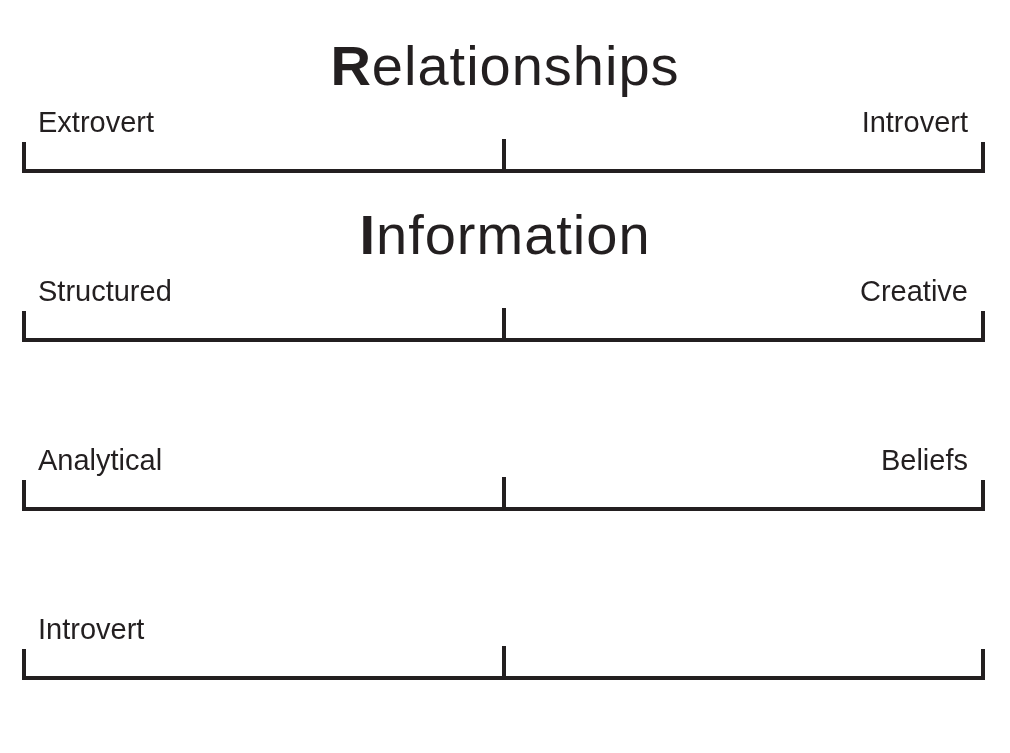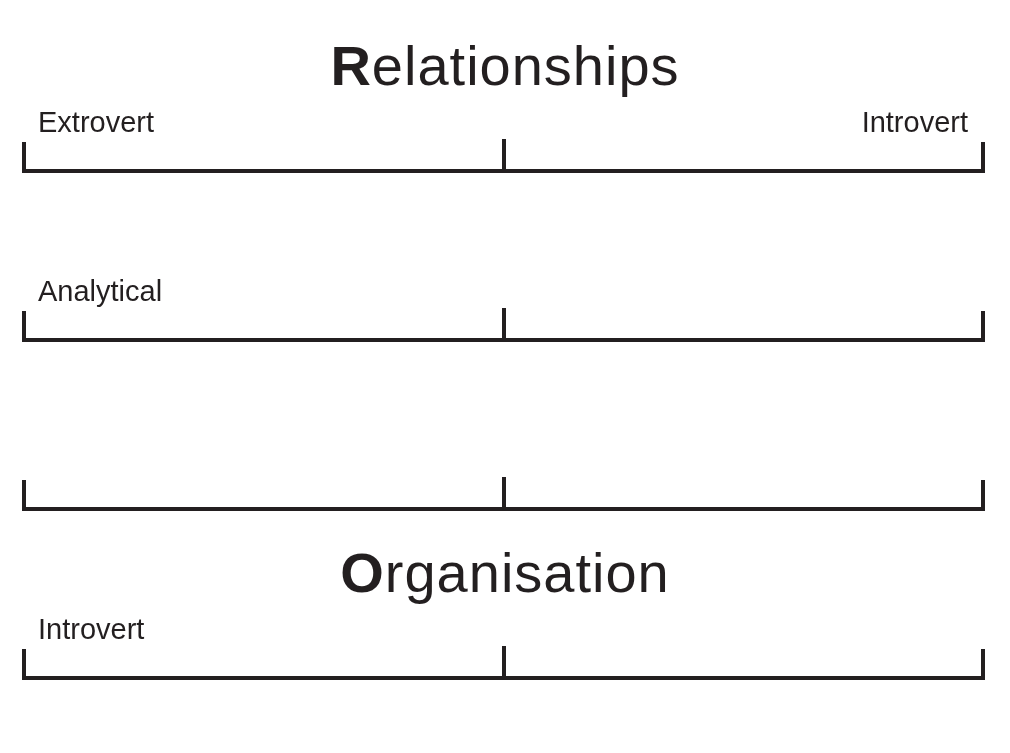--- a/index.html
+++ b/index.html
@@ -84,40 +84,45 @@
       <span>Introvert</span>
     </div>
     <div class="axis">
       <span class="tick tick-left"></span>
       <span class="tick tick-center"></span>
       <span class="tick tick-right"></span>
     </div>
   </section>
 
   <section class="scale">
+    <h2 class="scale-title"><span class="initial">I</span><span>nformation</span></h2>
     <div class="pole-labels">
-      <span>Analytical</span>
+      <span>Structured</span>
+      <span>Creative</span>
     </div>
     <div class="axis">
       <span class="tick tick-left"></span>
       <span class="tick tick-center"></span>
       <span class="tick tick-right"></span>
     </div>
   </section>
 
   <section class="scale">
+    <div class="pole-labels">
+      <span>Analytical</span>
+      <span>Beliefs</span>
+    </div>
     <div class="axis">
       <span class="tick tick-left"></span>
       <span class="tick tick-center"></span>
       <span class="tick tick-right"></span>
     </div>
   </section>
 
   <section class="scale">
-    <h2 class="scale-title"><span class="initial">O</span><span>rganisation</span></h2>
     <div class="pole-labels">
       <span>Introvert</span>
     </div>
     <div class="axis">
       <span class="tick tick-left"></span>
       <span class="tick tick-center"></span>
       <span class="tick tick-right"></span>
     </div>
   </section>
 

